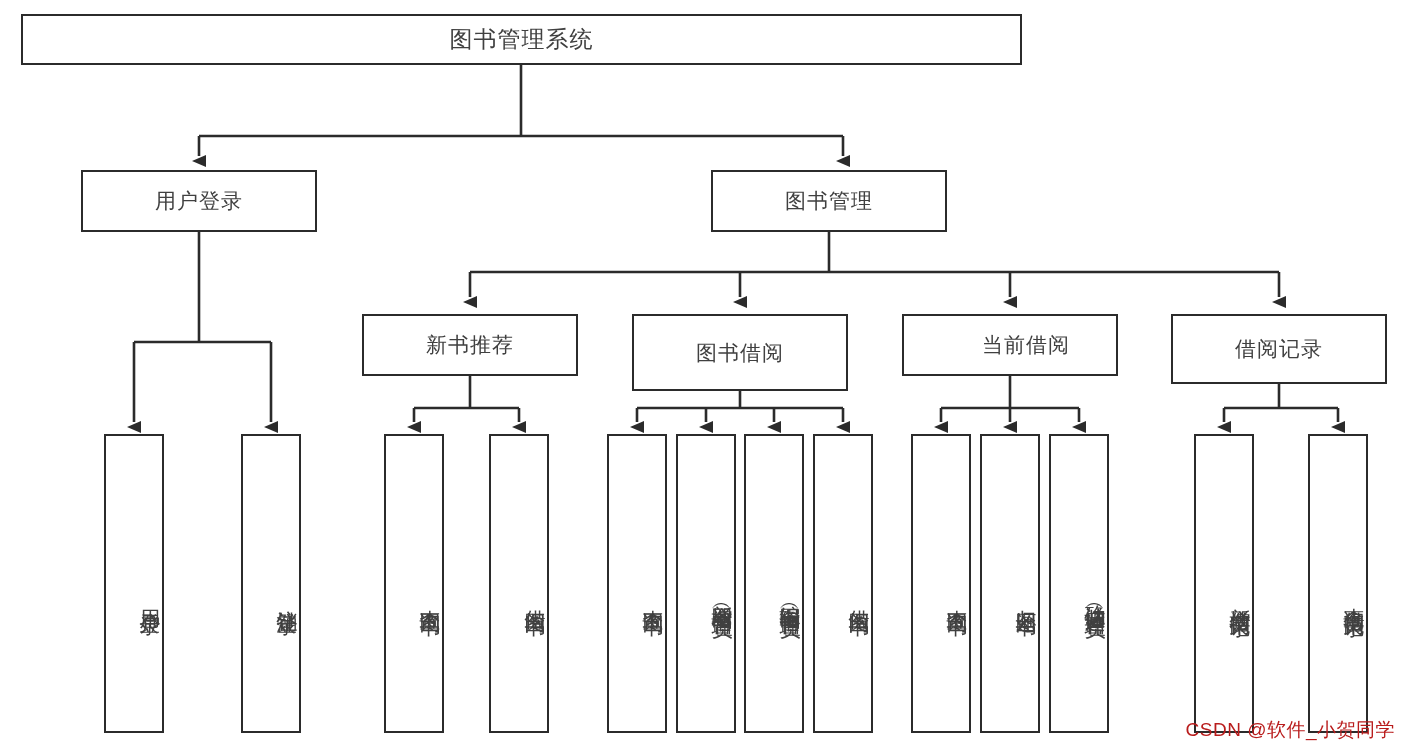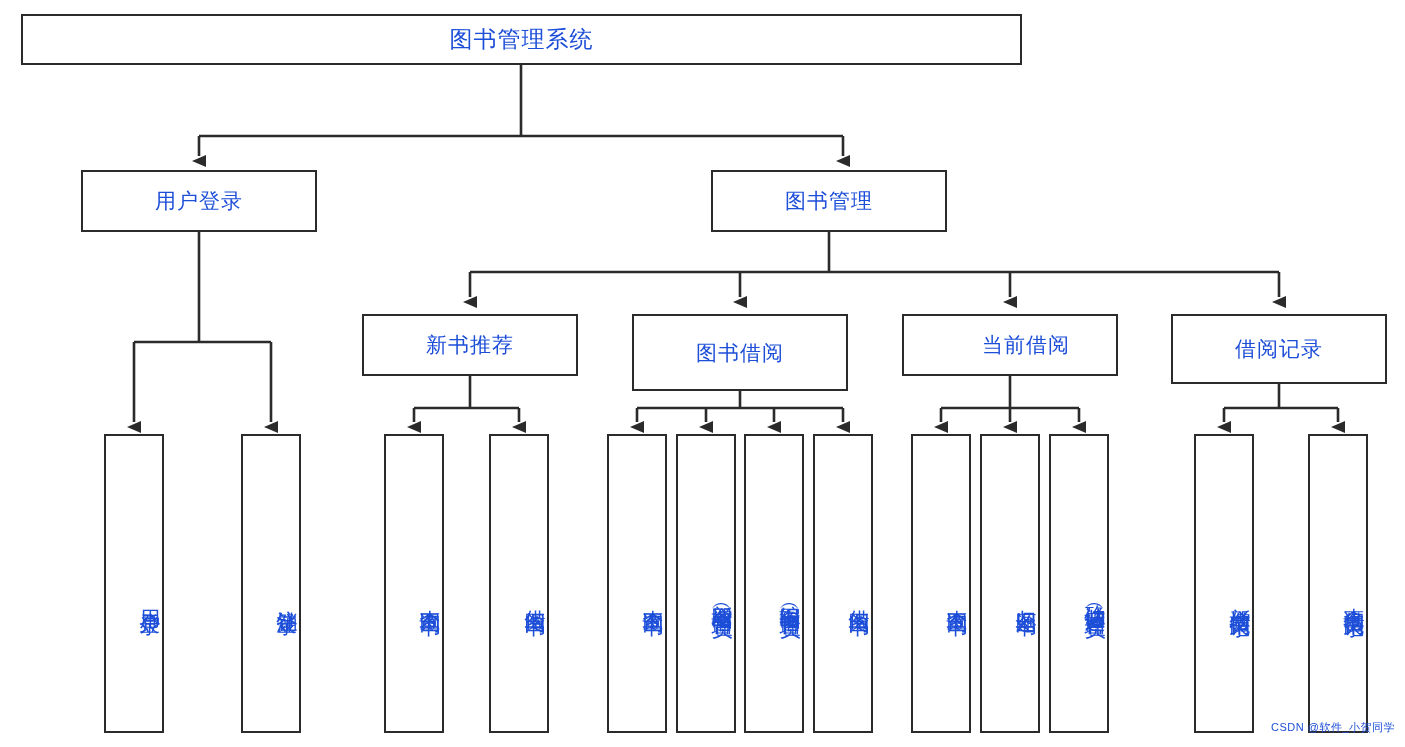--- a/index.html
+++ b/index.html
@@ -3,27 +3,27 @@
 <meta charset="utf-8">
 <style>
   html,body{margin:0;padding:0;background:#ffffff;}
   body{width:1405px;height:747px;overflow:hidden;
        font-family:"Liberation Sans","DejaVu Sans",sans-serif;}
   #stage{position:relative;width:1405px;height:747px;background:#fff;}
   svg#wires{position:absolute;left:0;top:0;width:1405px;height:747px;}
 
   .node{position:absolute;box-sizing:border-box;background:#ffffff;
         border:2px solid #2b2b2b;display:flex;align-items:center;
-        justify-content:center;color:#1d4ed8;}
+        justify-content:center;color:#404040;}
   .node.h{font-size:21px;letter-spacing:1px;}
   .node.v{writing-mode:vertical-rl;text-orientation:upright;
           font-size:21px;letter-spacing:2px;line-height:1.15;
           align-items:flex-start;justify-content:center;padding-top:26px;}
   .node.root{font-size:23px;}
-  .wm{position:absolute;right:10px;bottom:12px;font-size:11px;color:#1d4ed8;
+  .wm{position:absolute;right:10px;bottom:4px;font-size:19px;color:#b91c1c;
       letter-spacing:.5px;white-space:nowrap;}
 </style>
 </head>
 <body>
 
 <div id="stage">
 
   <svg id="wires" viewBox="0 0 1405 747" xmlns="http://www.w3.org/2000/svg">
     <defs>
       <marker id="ah" markerWidth="12" markerHeight="14" refX="1" refY="7" orient="auto" markerUnits="userSpaceOnUse">

